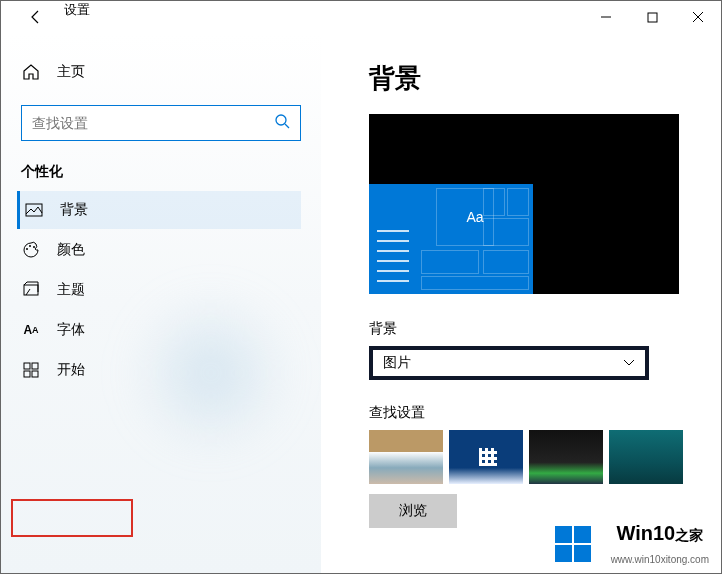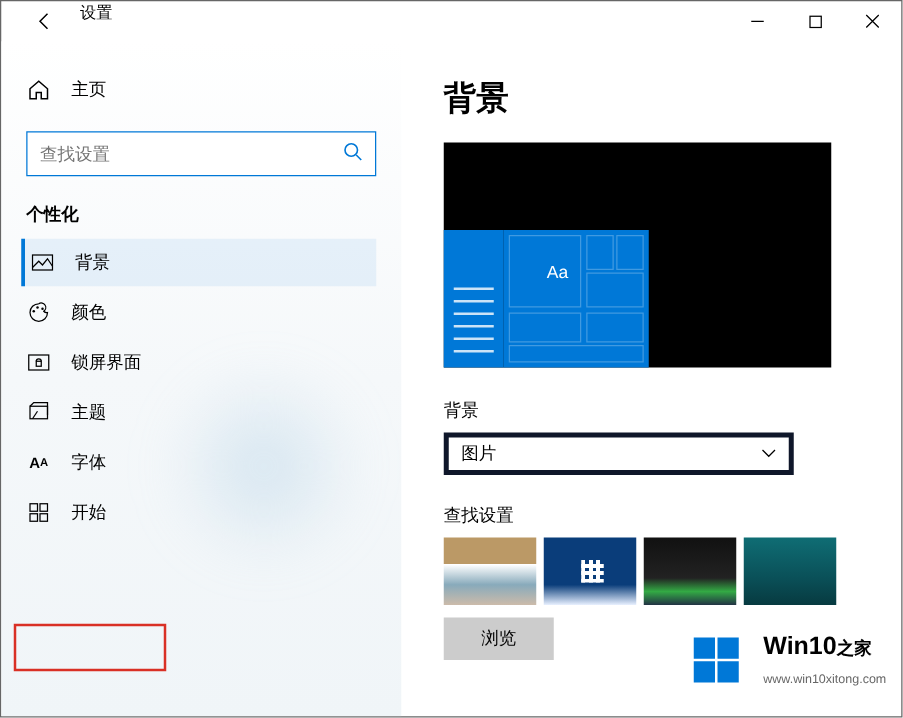--- a/index.html
+++ b/index.html
@@ -30,20 +30,21 @@
   display: flex;
 }
 .win-controls div {
   width: 46px; height: 32px;
   display: flex; align-items: center; justify-content: center;
   font-size: 12px;
 }
 .content {
   display: flex;
   height: calc(100% - 32px);
+  gap: 14px;
 }
 .sidebar {
   width: 320px;
   padding: 20px 20px 0 20px;
   background: linear-gradient(180deg, #fff 0%, #f5f8fa 50%, #f0f5f8 100%);
   position: relative;
 }
 .blur-spot {
   position: absolute;
   left: 130px; top: 260px;
@@ -121,21 +122,21 @@
   width: 48px; height: 110px; background: #0078d7;
   display: flex; flex-direction: column; justify-content: flex-end;
   padding: 6px 6px 8px 6px;
 }
 .preview-left .line { height: 2px; background: rgba(255,255,255,0.8); margin: 4px 2px; }
 .preview-tiles {
   width: 116px; height: 110px; background: #0078d7;
   position: relative;
 }
 .tile { position: absolute; border: 1px solid rgba(255,255,255,0.25); }
-.tile.big { left: 4px; top: 4px; width: 58px; height: 58px; display:flex; align-items:center; justify-content:center; color:#fff; font-size:14px;padding-left:20px; }
+.tile.big { left: 19px; top: 4px; width: 58px; height: 58px; display:flex; align-items:center; justify-content:center; color:#fff; font-size:14px;padding-left:20px; }
 .tile.s1 { left: 66px; top: 4px; width: 22px; height: 28px; }
 .tile.s2 { left: 90px; top: 4px; width: 22px; height: 28px; }
 .tile.s3 { left: 66px; top: 34px; width: 46px; height: 28px; }
 .tile.w1 { left: 4px; top: 66px; width: 58px; height: 24px; }
 .tile.w2 { left: 66px; top: 66px; width: 46px; height: 24px; }
 .tile.w3 { left: 4px; top: 92px; width: 108px; height: 14px; }
 .label { font-size: 14px; margin-bottom: 8px; }
 .dropdown {
   width: 280px; height: 34px;
   border: 4px solid #0f172a;
@@ -158,22 +159,22 @@
 .browse-btn {
   margin-top: 10px;
   width: 88px; height: 34px;
   background: #ccc;
   display: flex; align-items: center; justify-content: center;
   font-size: 14px;
   text-align: center;
 }
 .watermark {
   position: absolute;
-  right: 12px; bottom: 24px;
-  display: flex; align-items: center; gap: 20px;
+  right: 12px; bottom: 8px;
+  display: flex; align-items: center; gap: 20px; text-align: center;
 }
 .watermark .logo {
   width: 36px; height: 36px;
   display: grid; grid-template-columns: 1fr 1fr; grid-template-rows: 1fr 1fr;
   gap: 2px;
 }
 .watermark .logo div { background: #0078d7; }
 .watermark .wt { display: flex; flex-direction: column; line-height: 1.1; }
 .watermark .wt .big { font-size: 20px; font-weight: bold; }
 .watermark .wt .sm { font-size: 10px; color: #666; margin-top: 10px; }
@@ -245,30 +246,20 @@
       <div class="nav-row">
         <span class="icon-slot">
             <svg width="18" height="18" viewBox="0 0 18 18">
               <path d="M9 2 A7 7 0 1 0 16 9 A3 3 0 0 1 13 8 A3 3 0 0 0 9 2" stroke="#000" fill="none"></path>
               <circle cx="5" cy="8" r="1"></circle>
               <circle cx="8" cy="5" r="1"></circle>
               <circle cx="12" cy="6" r="1"></circle>
             </svg>
           </span>
         <span>颜色</span>
-      </div>
-      <div class="nav-row">
-        <span class="icon-slot">
-            <svg width="18" height="14" viewBox="0 0 18 14">
-              <rect x="1" y="1" width="16" height="12" stroke="#000" fill="none"></rect>
-              <rect x="7" y="6" width="4" height="4" stroke="#000" fill="none"></rect>
-              <path d="M7 6 A2 2 0 0 1 11 6" stroke="#000" fill="none"></path>
-            </svg>
-          </span>
-        <span>锁屏界面</span>
       </div>
       <div class="nav-row">
         <span class="icon-slot">
             <svg width="18" height="18" viewBox="0 0 18 18">
               <rect x="2" y="4" width="14" height="10" stroke="#000" fill="none"></rect>
               <path d="M2 4 L5 1 L16 1 L16 11" stroke="#000" fill="none"></path>
               <path d="M4 14 L8 8" stroke="#000"></path>
             </svg>
           </span>
         <span>主题</span>

